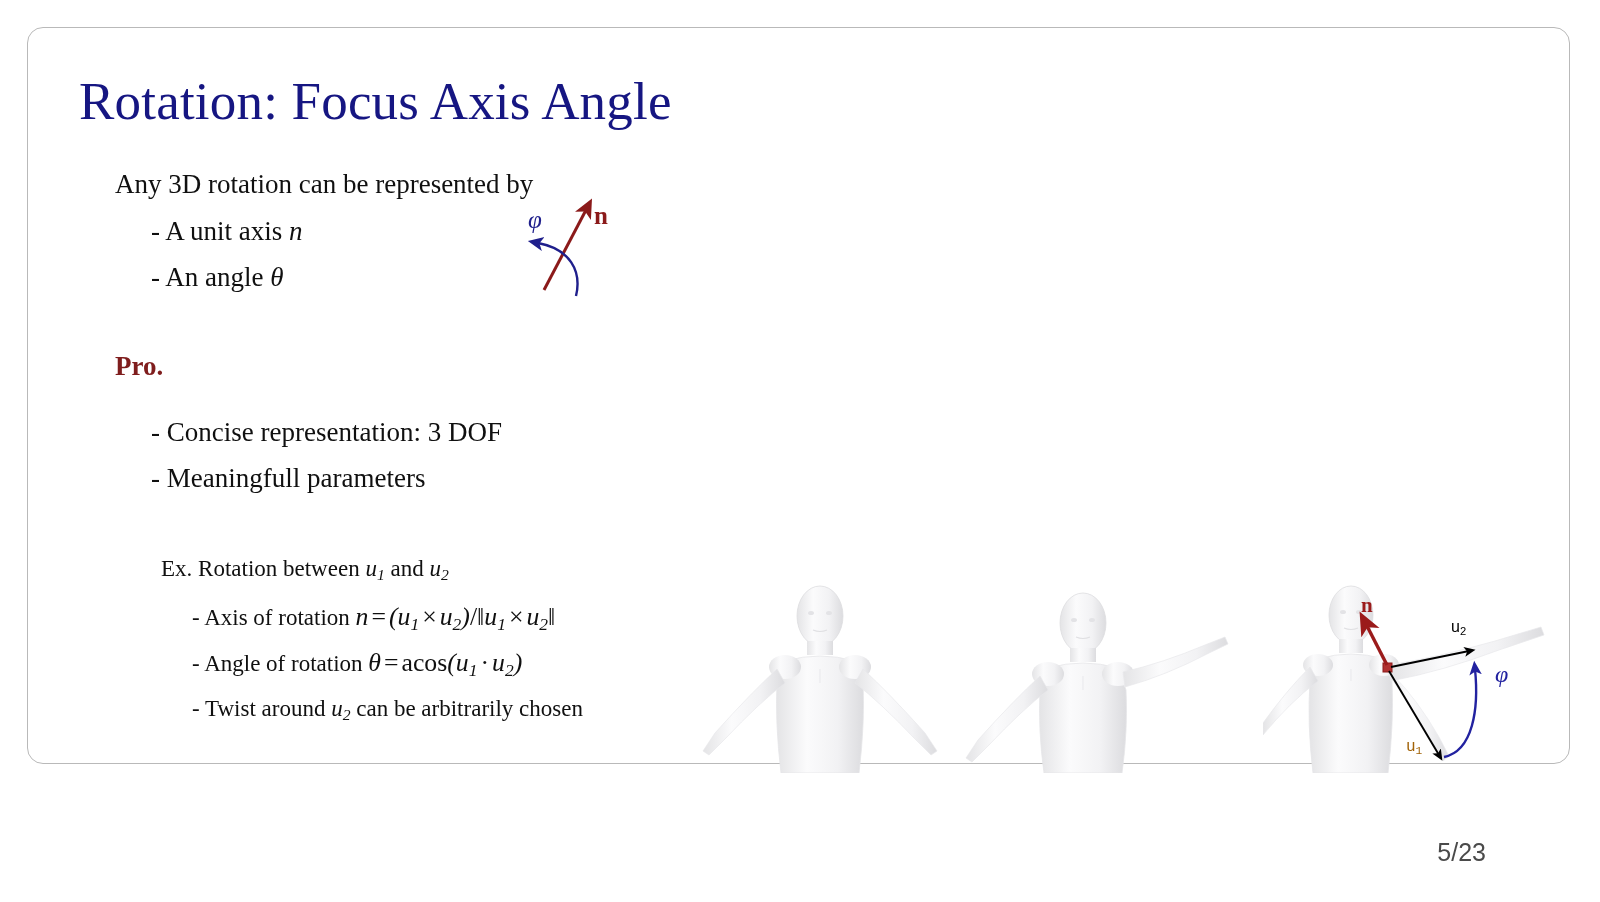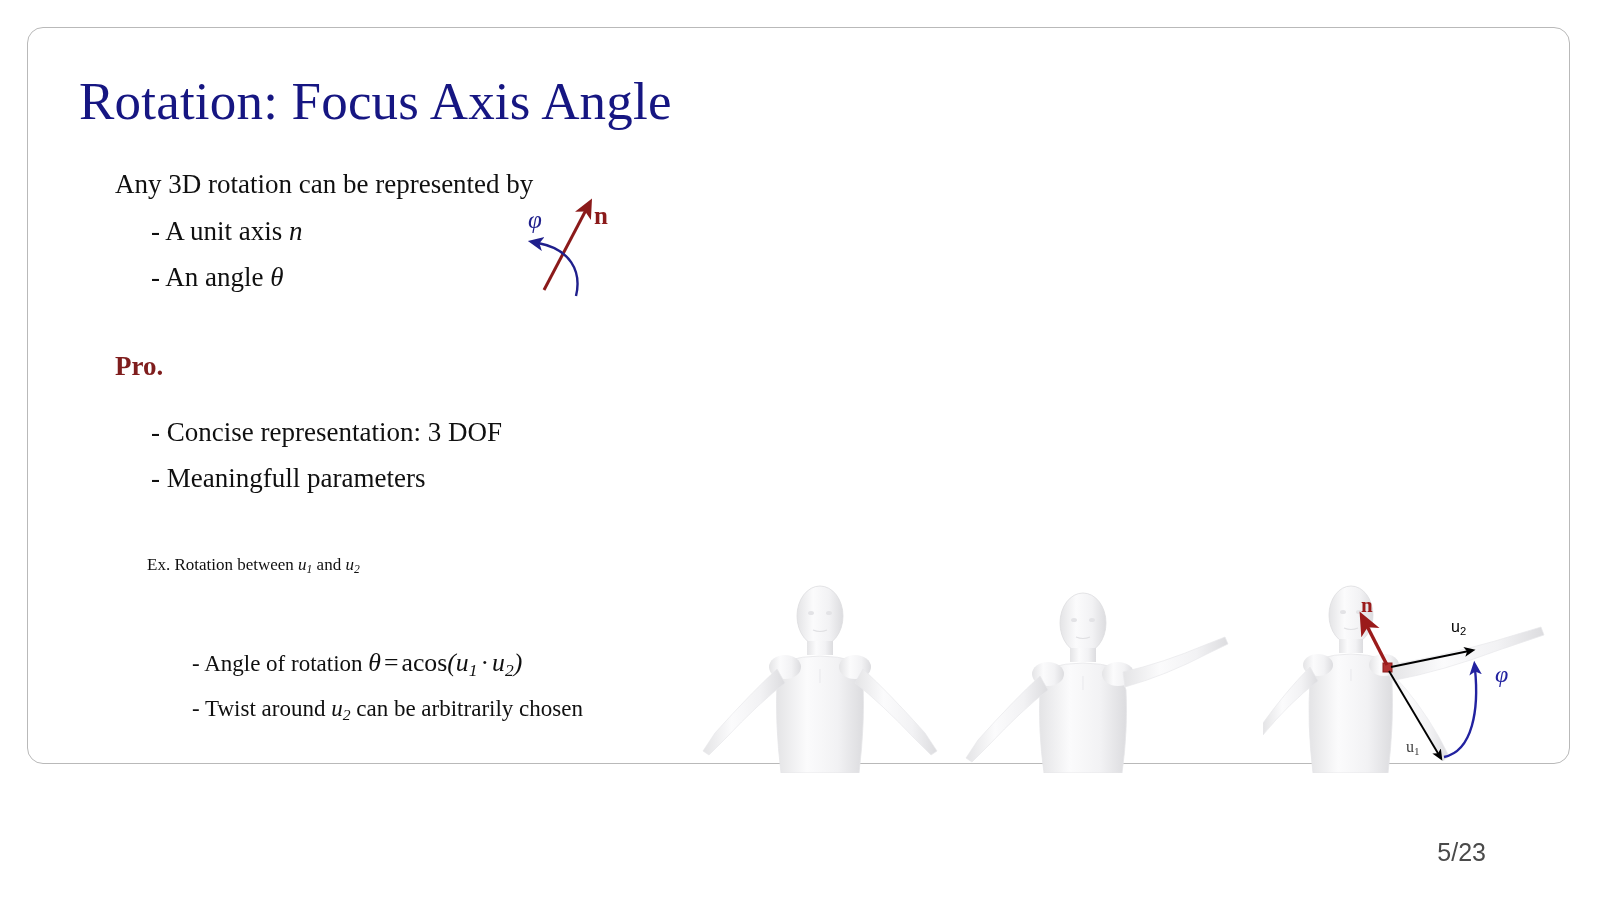--- a/index.html
+++ b/index.html
@@ -44,21 +44,21 @@
   .body-line {
     position: absolute;
     font-size: 27px;
     color: #101010;
     white-space: nowrap;
     line-height: 1.1;
     text-align: center;
   }
   .lvl0 { left: 87px; }
   .lvl1 { left: 123px; }
-  .small-ex { left: 119px; font-size: 17px; }
+  .small-ex { left: 133px; font-size: 23px; }
   .lvl2 { left: 164px; font-size: 23px; }
 
   .pro-head {
     position: absolute;
     left: 87px;
     font-size: 27px;
     font-weight: bold;
     color: #7f1d1d;
     white-space: nowrap;
   }
@@ -151,20 +151,27 @@
   <div class="body-line lvl1" style="top:390px">- Concise representation: 3 DOF</div>
   <div class="body-line lvl1" style="top:436px">- Meaningfull parameters</div>
 
   <div class="body-line small-ex" style="top:528px">
     <span>Ex. Rotation between</span>
     <span class="mi"><span>u</span><span class="sub">1</span></span>
     <span>and</span>
     <span class="mi"><span>u</span><span class="sub">2</span></span>
   </div>
 
+  <div class="body-line lvl2" style="top:575px">
+    <span>-</span>
+    <span>Axis of rotation</span>
+    <span class="mi" style="font-size:1.12em">
+      n<span class="op">=</span>(u<span class="sub">1</span><span class="op">×</span>u<span class="sub">2</span>)<span class="roman">/</span>‖u<span class="sub">1</span><span class="op">×</span>u<span class="sub">2</span>‖
+    </span>
+  </div>
 
   <div class="body-line lvl2" style="top:621px">
     <span>-</span>
     <span>Angle of rotation</span>
     <span class="mi" style="font-size:1.12em">
       θ<span class="op">=</span><span class="roman">acos</span>(u<span class="sub">1</span><span class="op">·</span>u<span class="sub">2</span>)
     </span>
   </div>
 
   <div class="body-line lvl2" style="top:668px">
@@ -282,20 +289,20 @@
 
       <line x1="126" y1="88" x2="176" y2="172" stroke="#000" stroke-width="1.9" marker-end="url(#blkhead3)"></line>
 
       <path d="M181,174 C210,168 216,126 212,86" fill="none" stroke="#2222a0" stroke-width="2.4" marker-end="url(#bluhead3)"></path>
     </svg>
 
     <div style="position:absolute; left:98px; top:10px; font-size:21px; font-weight:bold; color:#9b1b1b;">n</div>
 
     <div style="position:absolute; left:188px; top:35px; font-size:16px; font-family:'Liberation Sans', sans-serif; color:#000;"><span>u</span><span style="font-size:0.7em; vertical-align:-0.3em;">2</span></div>
 
-    <div style="position:absolute; left:143px; top:155px; font-size:16px; font-family:Liberation Serif, serif; color:#404040;"><span>u</span><span style="font-size:0.7em; vertical-align:-0.3em;">1</span></div>
+    <div style="position:absolute; left:143px; top:155px; font-size:16px; font-family:Liberation Mono, monospace; color:#a16207;"><span>u</span><span style="font-size:0.7em; vertical-align:-0.3em;">1</span></div>
 
     <div style="position:absolute; left:232px; top:78px; font-size:24px; font-style:italic; color:#2222a0;">φ</div>
   </div>
 
   <div id="page-number">5/23</div>
 
 </div>
 
 </body></html>

